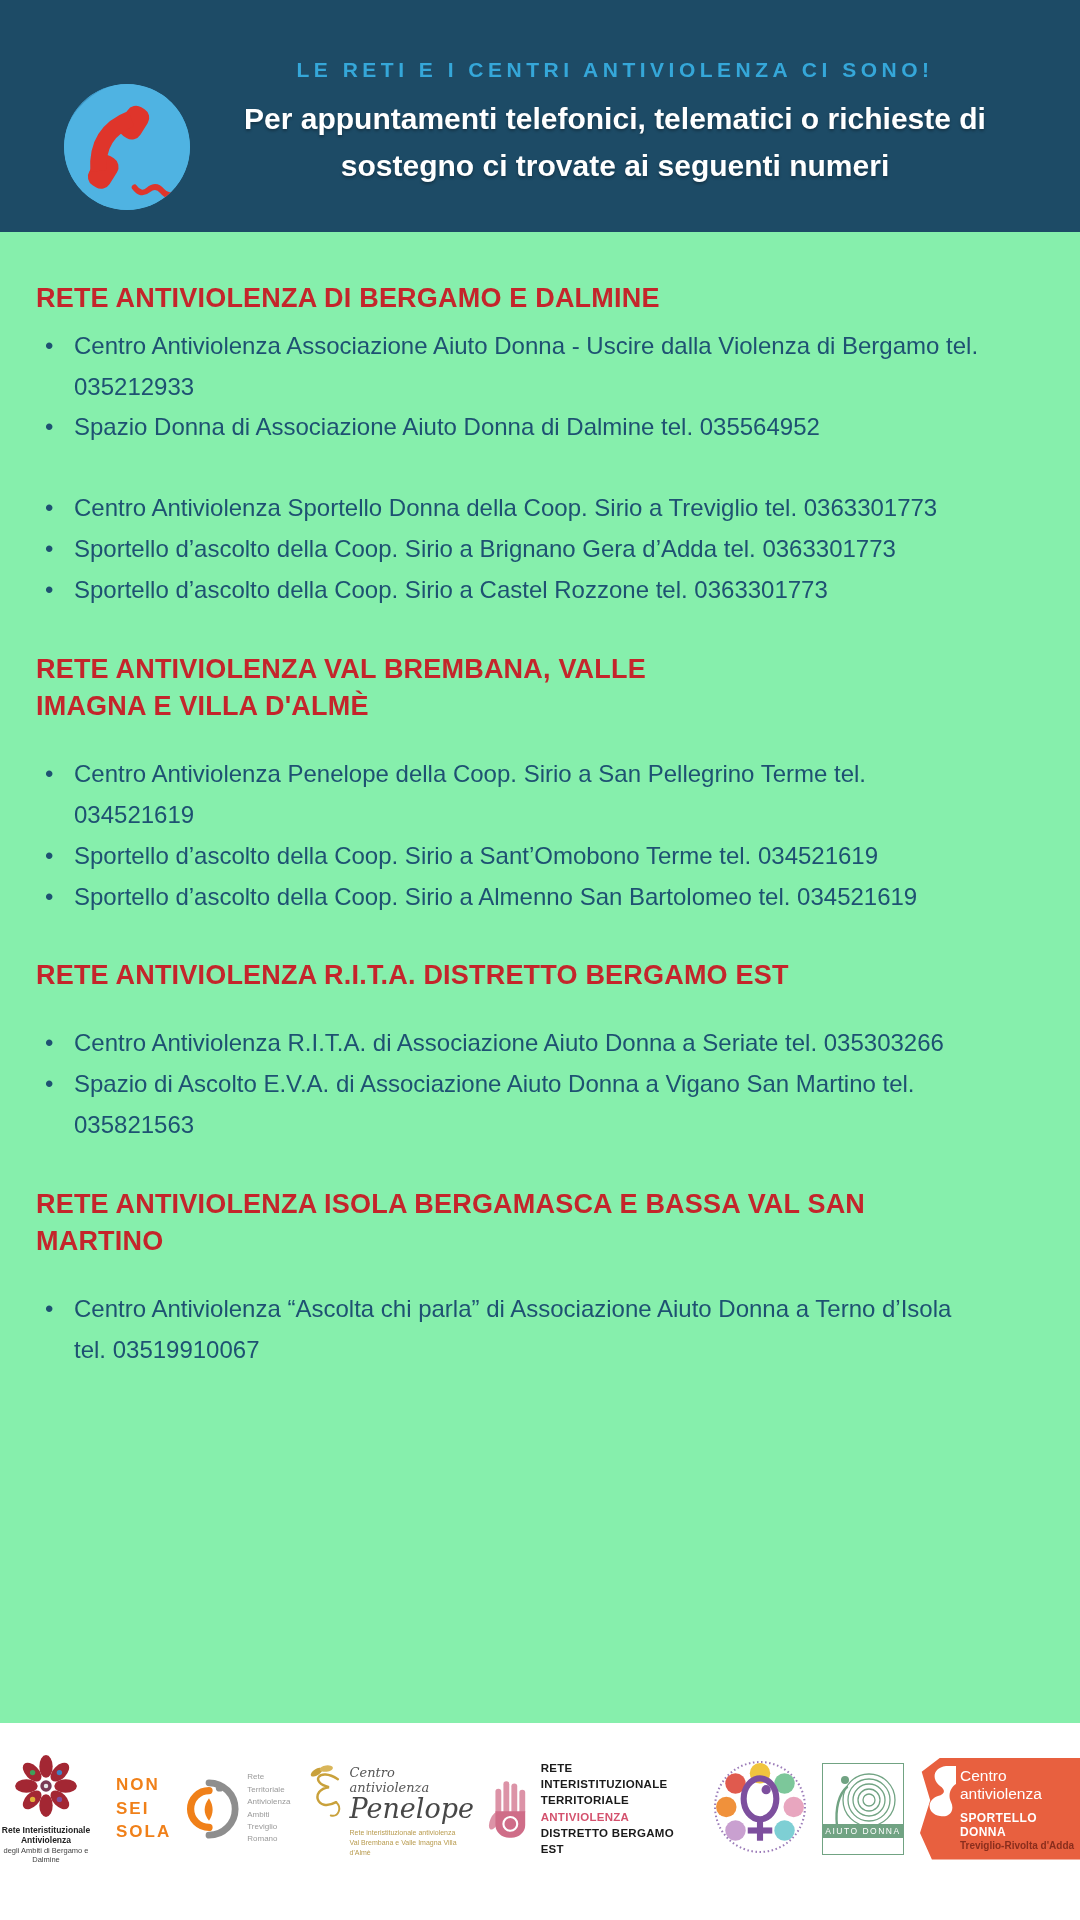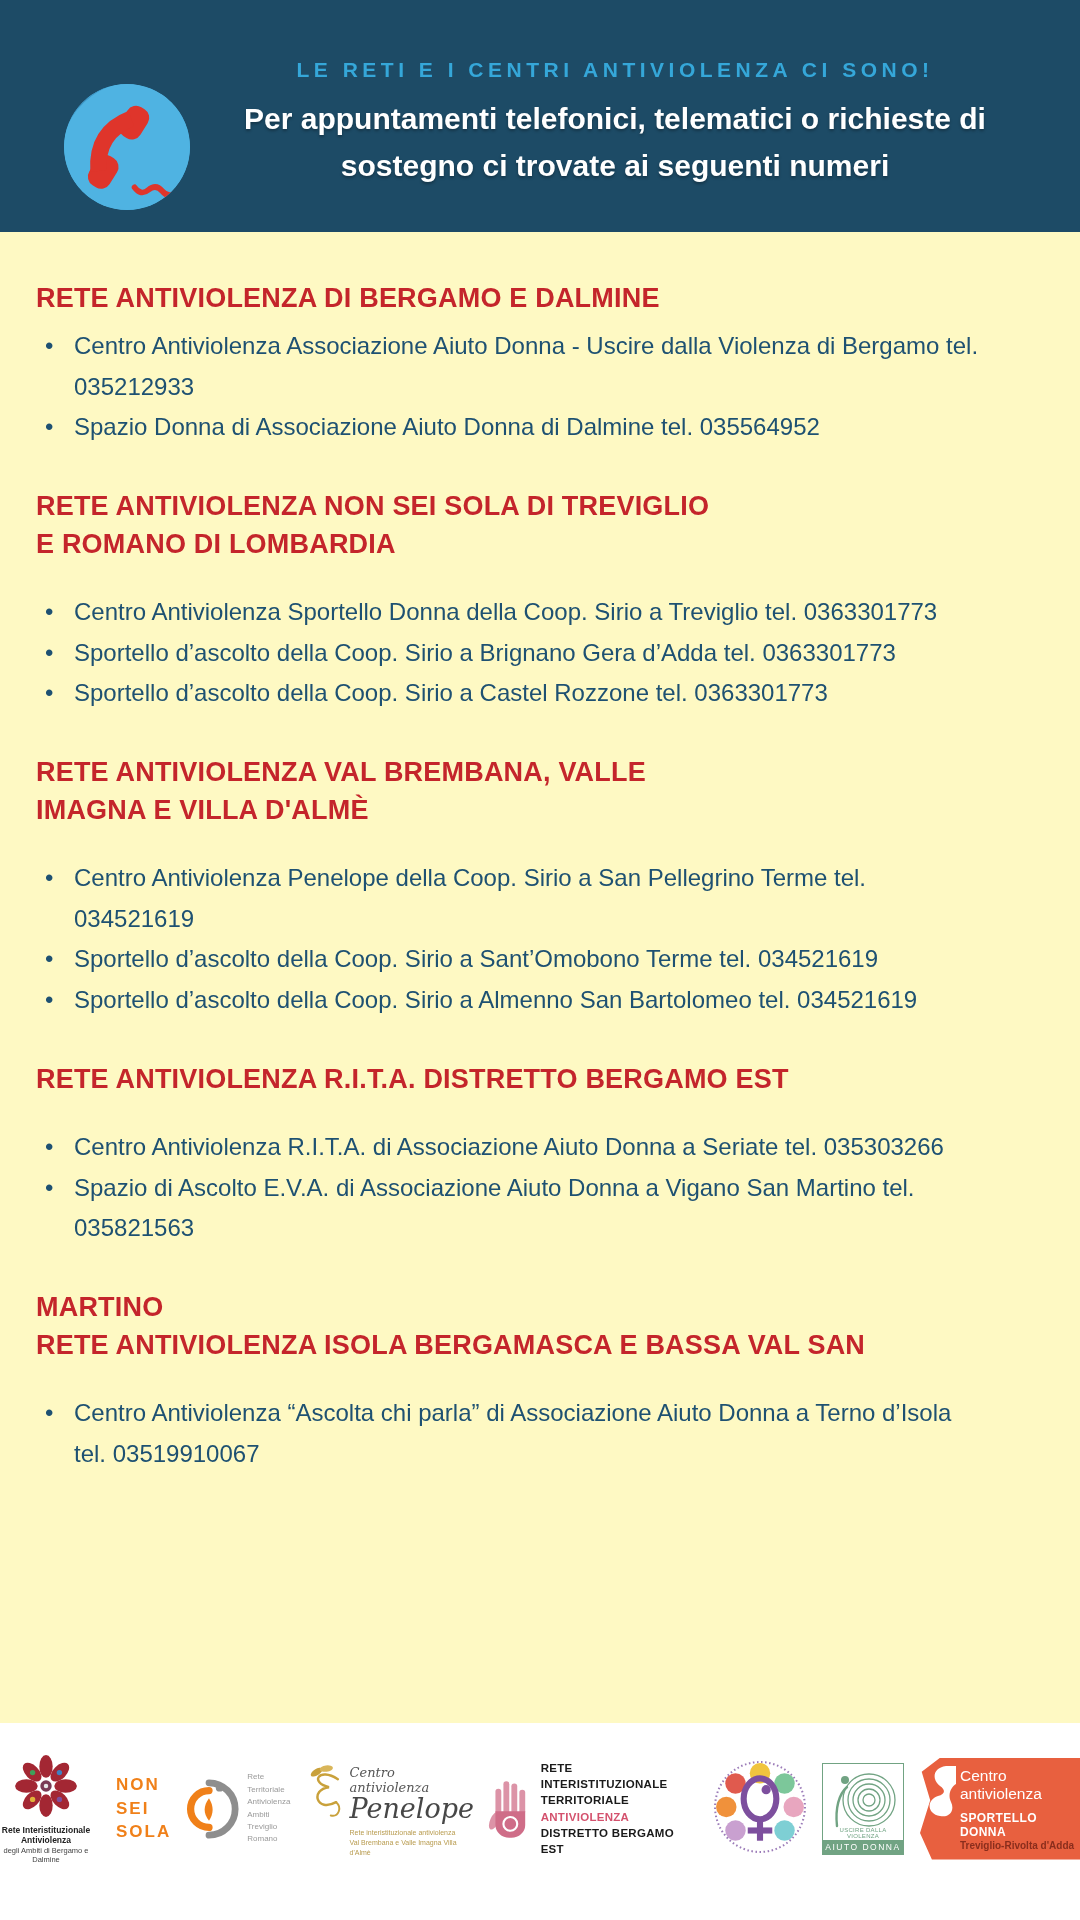--- a/index.html
+++ b/index.html
@@ -1,18 +1,18 @@
 <!DOCTYPE html>
 <html><head>
 <meta charset="utf-8">
 <style>
   html,body { margin:0; padding:0; background:#ffffff; }
   .page {
     position:relative; width:1080px; height:1920px; overflow:hidden;
-    background:#fef9c3; font-family:"Liberation Sans", sans-serif;
+    background:#86efac; font-family:"Liberation Sans", sans-serif;
   }
 
   
   .header { position:relative; width:100%; height:232px; background:#1d4b66; }
   .phone-badge {
     position:absolute; left:64px; top:84px; width:126px; height:126px;
     border-radius:50%; overflow:hidden; background:#4fb3e2;
   }
   .header-text { position:absolute; left:205px; top:58px; width:820px; text-align:center; }
   .tagline {
@@ -70,21 +70,21 @@
   .rita-line { font-size:11.5px; font-weight:bold; color:#1a1a1a; letter-spacing:.3px; line-height:1.4; }
   .rita-line.pink { color:#d4526e; }
 
   
   .logo-isola { width:96px; }
 
   
   .logo-aiuto { width:84px; }
   .aiuto-box { width:82px; height:92px; border:1px solid #71a383; background:#fff; position:relative; box-sizing:border-box; }
   .aiuto-cap { position:absolute; left:0; bottom:15px; width:100%; font-size:6px; color:#71a383; text-align:center; letter-spacing:.3px; }
-  .aiuto-band { position:absolute; left:0; bottom:0; width:100%; background:#71a383; color:#fff; font-size:8.5px; letter-spacing:1.5px; text-align:center; padding:2px 0; }
+  .aiuto-band { position:absolute; left:0; bottom:16px; width:100%; background:#71a383; color:#fff; font-size:8.5px; letter-spacing:1.5px; text-align:center; padding:2px 0; }
 
   
   .logo-badge { width:170px; position:relative; }
   .badge {
     position:relative; background:#e8603f; color:#fff; text-align:left;
     padding:9px 10px 9px 40px; box-sizing:border-box; width:170px;
     clip-path:polygon(12% 0, 100% 0, 100% 100%, 7% 100%, 0 74%, 6% 42%, 1% 14%);
   }
   .badge-swan { position:absolute; left:2px; top:4px; }
   .badge-line1 { font-size:15.5px; }
@@ -121,24 +121,20 @@
       <div class="section-heading">
         <span style="display:block">RETE ANTIVIOLENZA DI BERGAMO E DALMINE</span>
       </div>
       <ul class="items">
         <li class="item">Centro Antiviolenza Associazione Aiuto Donna - Uscire dalla Violenza di Bergamo tel. 035212933</li>
         <li class="item">Spazio Donna di Associazione Aiuto Donna di Dalmine tel. 035564952</li>
       </ul>
     </div>
 
     <div class="section gap">
-      <div class="section-heading">
-        <span style="display:block">RETE ANTIVIOLENZA NON SEI SOLA DI TREVIGLIO</span>
-        <span style="display:block">E ROMANO DI LOMBARDIA</span>
-      </div>
       <ul class="items">
         <li class="item">Centro Antiviolenza Sportello Donna della Coop. Sirio a Treviglio tel. 0363301773</li>
         <li class="item">Sportello d’ascolto della Coop. Sirio a Brignano Gera d’Adda tel. 0363301773</li>
         <li class="item">Sportello d’ascolto della Coop. Sirio a Castel Rozzone tel. 0363301773</li>
       </ul>
     </div>
 
     <div class="section gap">
       <div class="section-heading">
         <span style="display:block">RETE ANTIVIOLENZA VAL BREMBANA, VALLE</span>
@@ -156,22 +152,22 @@
         <span style="display:block">RETE ANTIVIOLENZA R.I.T.A. DISTRETTO BERGAMO EST</span>
       </div>
       <ul class="items">
         <li class="item">Centro Antiviolenza R.I.T.A. di Associazione Aiuto Donna a Seriate tel. 035303266</li>
         <li class="item">Spazio di Ascolto E.V.A. di Associazione Aiuto Donna a Vigano San Martino tel. 035821563</li>
       </ul>
     </div>
 
     <div class="section gap">
       <div class="section-heading">
+        <span style="display:block">RETE ANTIVIOLENZA ISOLA BERGAMASCA E BASSA VAL SAN</span>
         <span style="display:block">MARTINO</span>
-        <span style="display:block">RETE ANTIVIOLENZA ISOLA BERGAMASCA E BASSA VAL SAN</span>
       </div>
       <ul class="items">
         <li class="item">Centro Antiviolenza “Ascolta chi parla” di Associazione Aiuto Donna a Terno d’Isola tel. 03519910067</li>
       </ul>
     </div>
 
   </div>
 
   <div class="footer">
 

